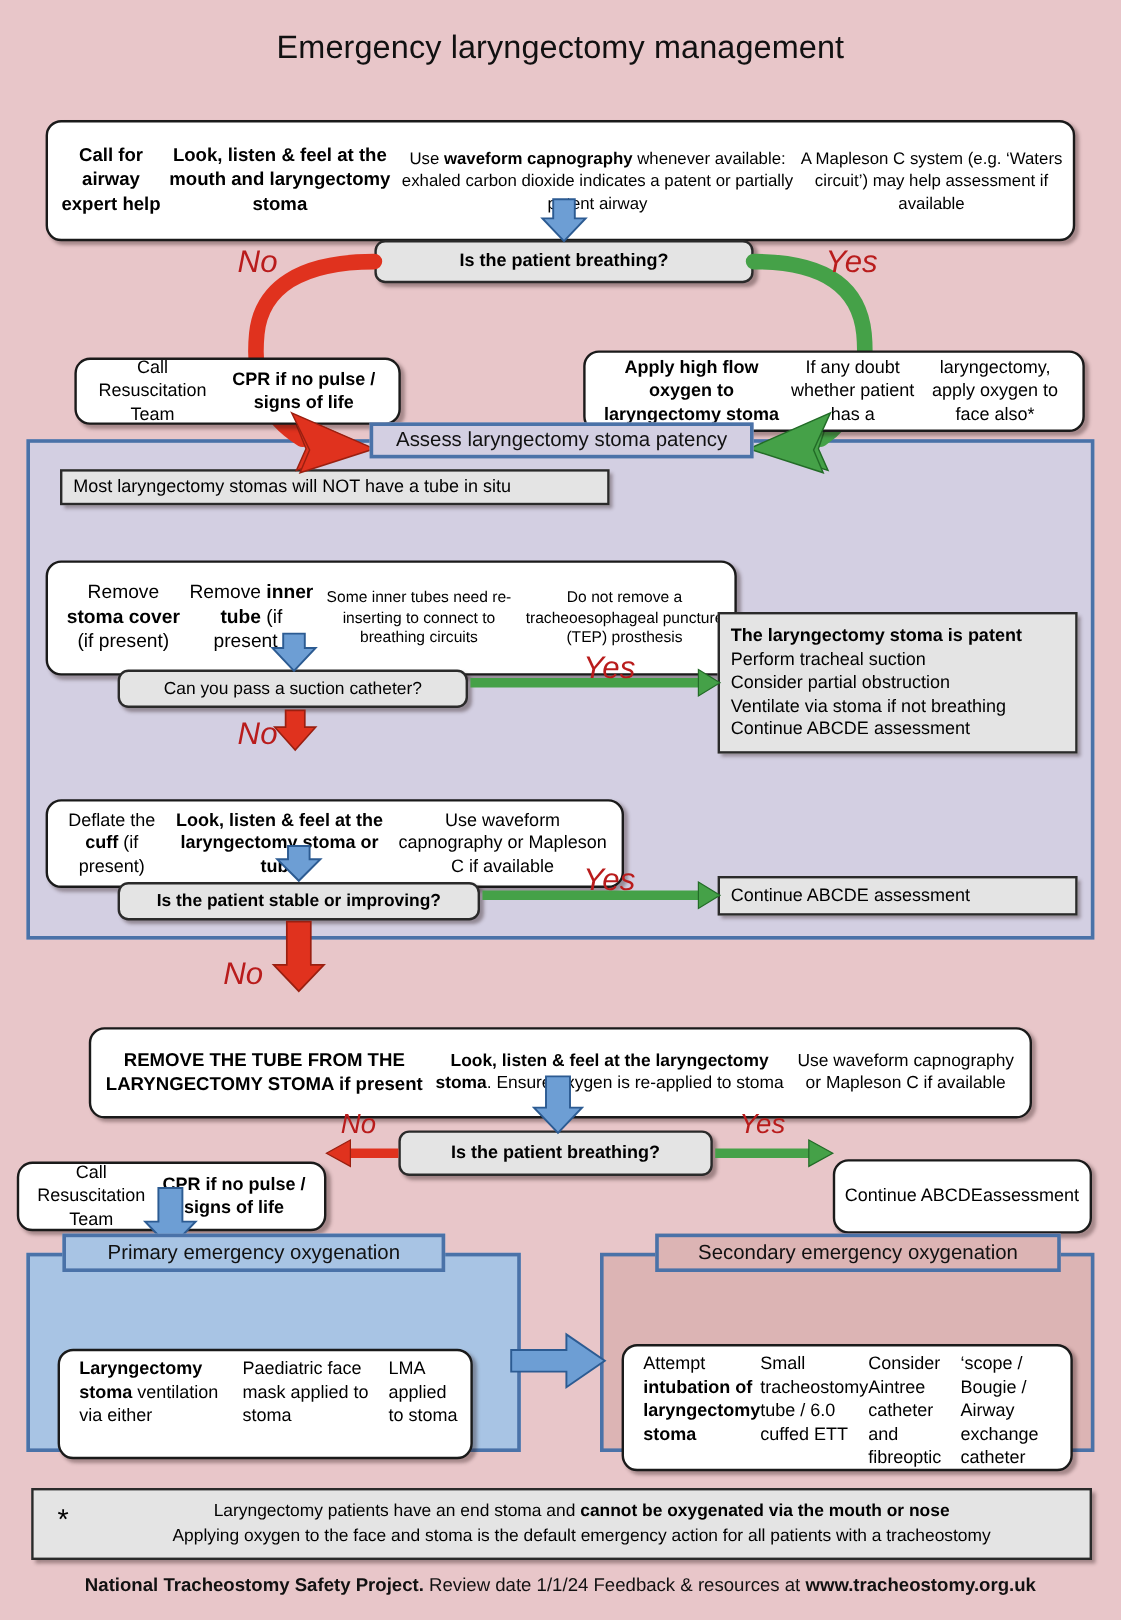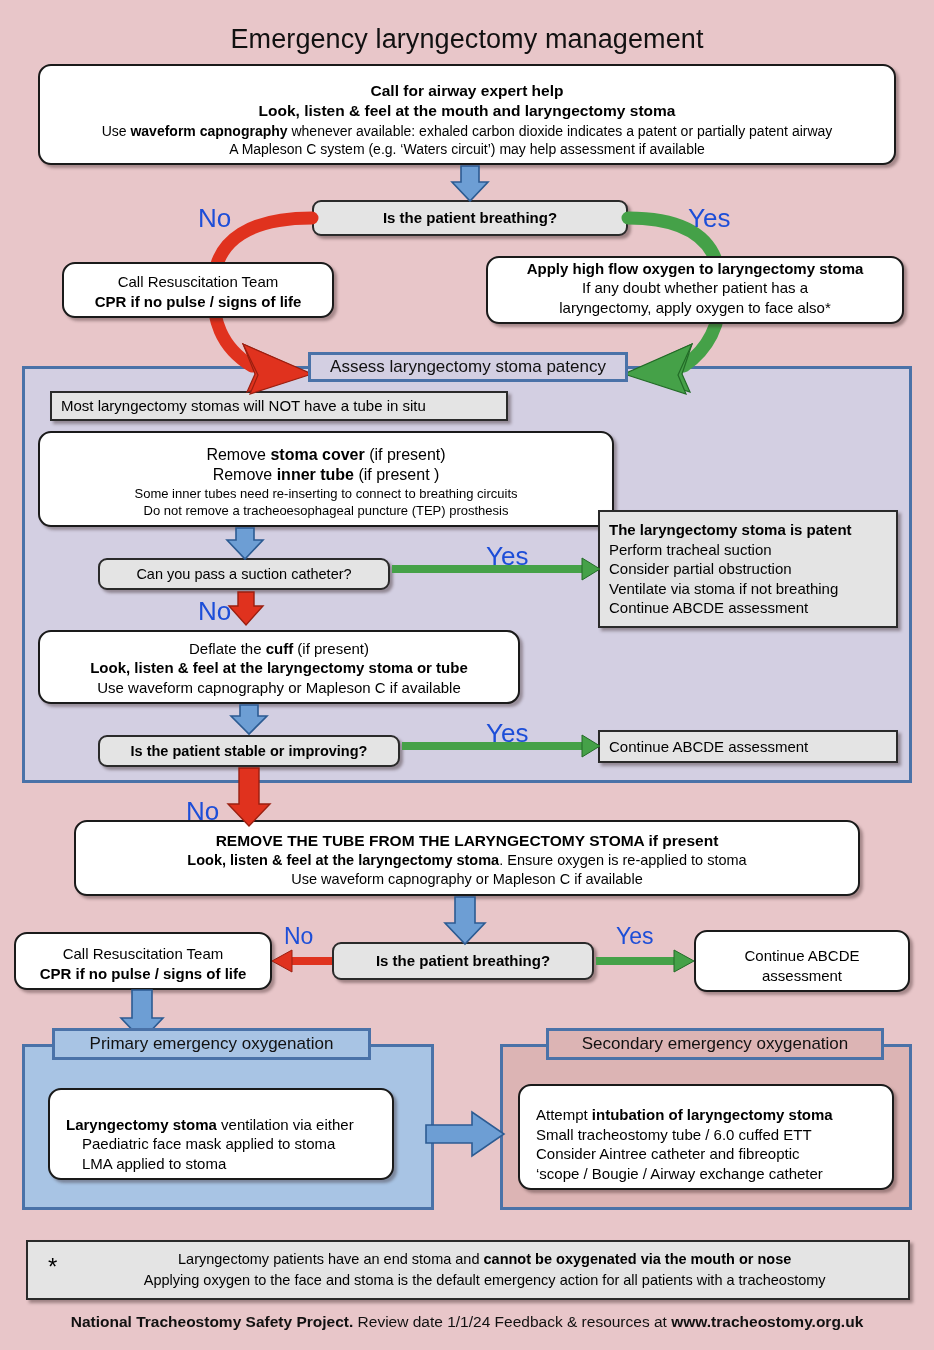--- a/index.html
+++ b/index.html
@@ -24,26 +24,27 @@
     color: #111;
     letter-spacing: .1px;
   }
 
   .rbox {            
     position: absolute;
     background: #ffffff;
     border: 2px solid #1a1a1a;
     border-radius: 13px;
     box-shadow: 3px 3px 3px rgba(40,20,20,.35);
-    display: flex; flex-direction: column;
-    align-items: center; justify-content: flex-end;
+    display: flex; 
+    align-items: center; justify-content: flex-start;
     text-align: center;
     color: #000;
     line-height: 1.30;
     padding: 5px 8px;
+    margin-top: 36px;
   }
   .rbox.lft { align-items: flex-start; text-align: left; }
 
   .gbox {            
     position: absolute;
     background: #e4e4e4;
     border: 2px solid #2a2a2a;
     box-shadow: 3px 3px 3px rgba(40,20,20,.38);
     display: flex; flex-direction: column;
     align-items: flex-start; justify-content: center;
@@ -79,23 +80,24 @@
 
   
   #arrows { position: absolute; left: 0; top: 0; width: 934px; height: 1350px; }
   #arrows.under { z-index: 1; }
   #arrows.over  { z-index: 5; }
 
   
   .lbl {
     position: absolute;
     font-size: 26px;
-    color: #1d4ed8;
+    color: #b91c1c;
     z-index: 7;
     line-height: 1;
+    font-style: italic;
   }
   .lbl.sm { font-size: 23px; }
 
   
   #footnote {
     position: absolute;
     background: #e4e4e4;
     border: 2px solid #2a2a2a;
     box-shadow: 3px 3px 3px rgba(40,20,20,.38);
     display: flex; align-items: center;

